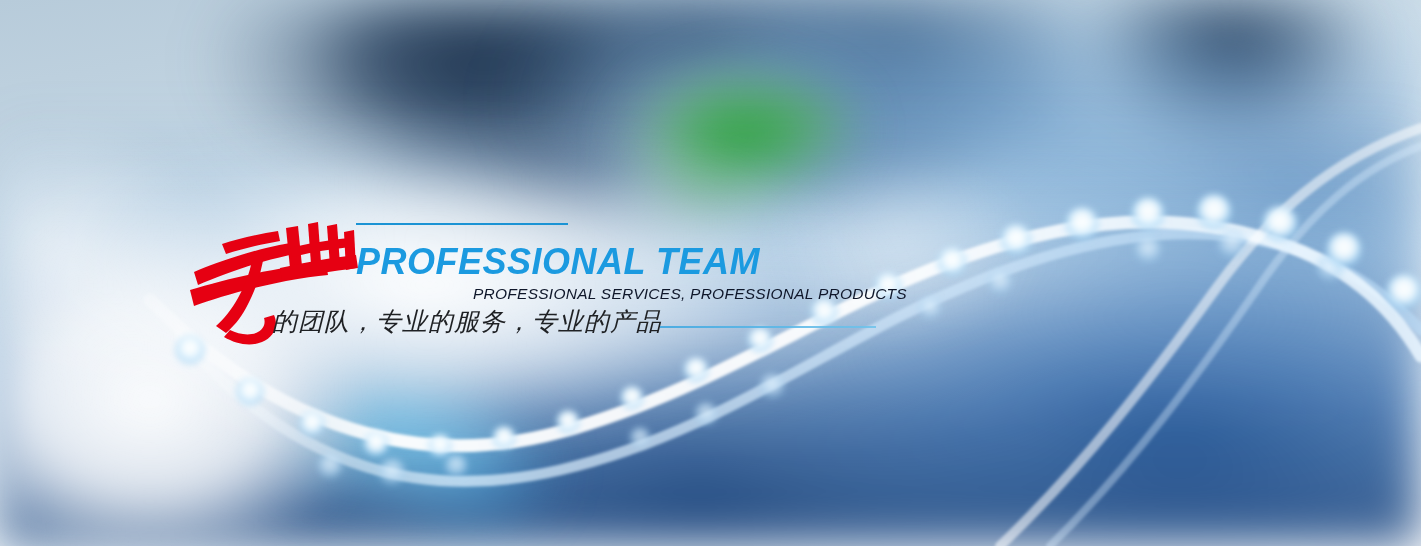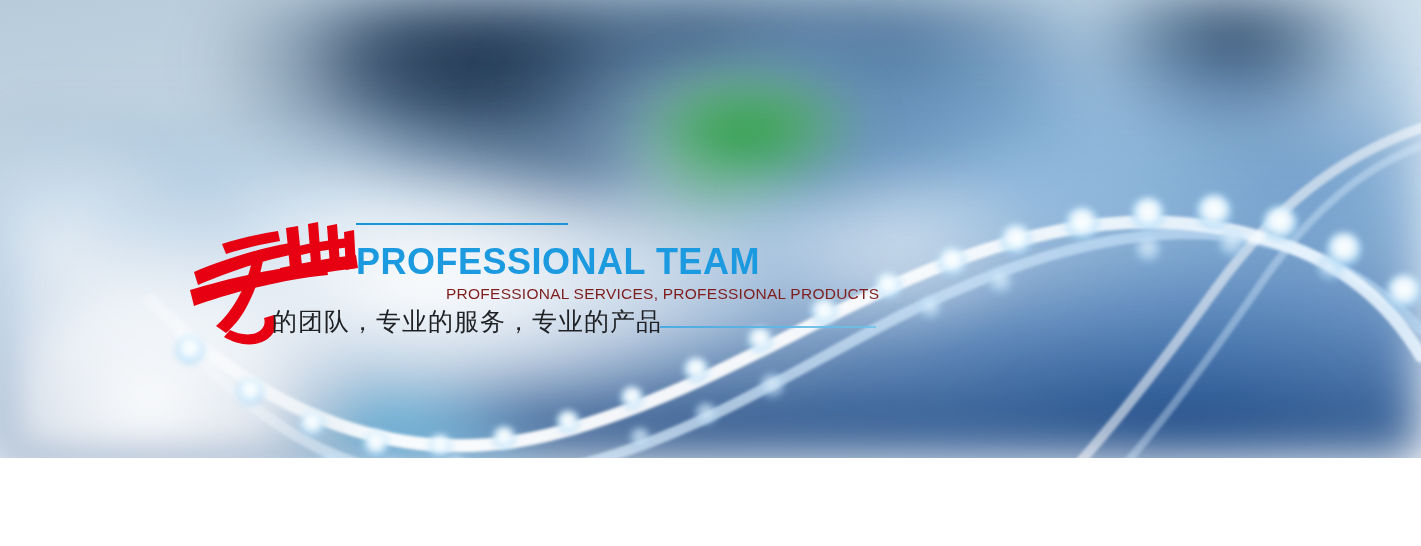--- a/index.html
+++ b/index.html
@@ -6,24 +6,25 @@
   html, body {
     margin: 0;
     padding: 0;
     background: #ffffff;
   }
   * { box-sizing: border-box; }
 
   .banner {
     position: relative;
     width: 1421px;
-    height: 458px;
+    height: 546px;
     overflow: hidden;
     font-family: "Liberation Sans", "DejaVu Sans", sans-serif;
     background: #9fb9cd;
+    font-style: italic;
   }
 
   
   .bg-layer {
     position: absolute;
     inset: 0;
     pointer-events: none;
   }
 
   
@@ -150,28 +151,28 @@
     font-size: 36px;
     line-height: 38px;
     font-weight: bold;
     letter-spacing: 0.5px;
     color: #1b9ae0;
     white-space: nowrap;
   }
 
   .subtitle {
     position: absolute;
-    left: 446px;
+    left: 473px;
     top: 285px;
     margin: 0;
     font-size: 15.5px;
     line-height: 18px;
     font-weight: normal;
     letter-spacing: 0.25px;
-    color: #7f1d1d;
+    color: #0f172a;
     white-space: nowrap;
   }
 
   .cn-line {
     position: absolute;
     left: 272px;
     top: 306px;
     margin: 0;
     font-size: 25px;
     line-height: 32px;

